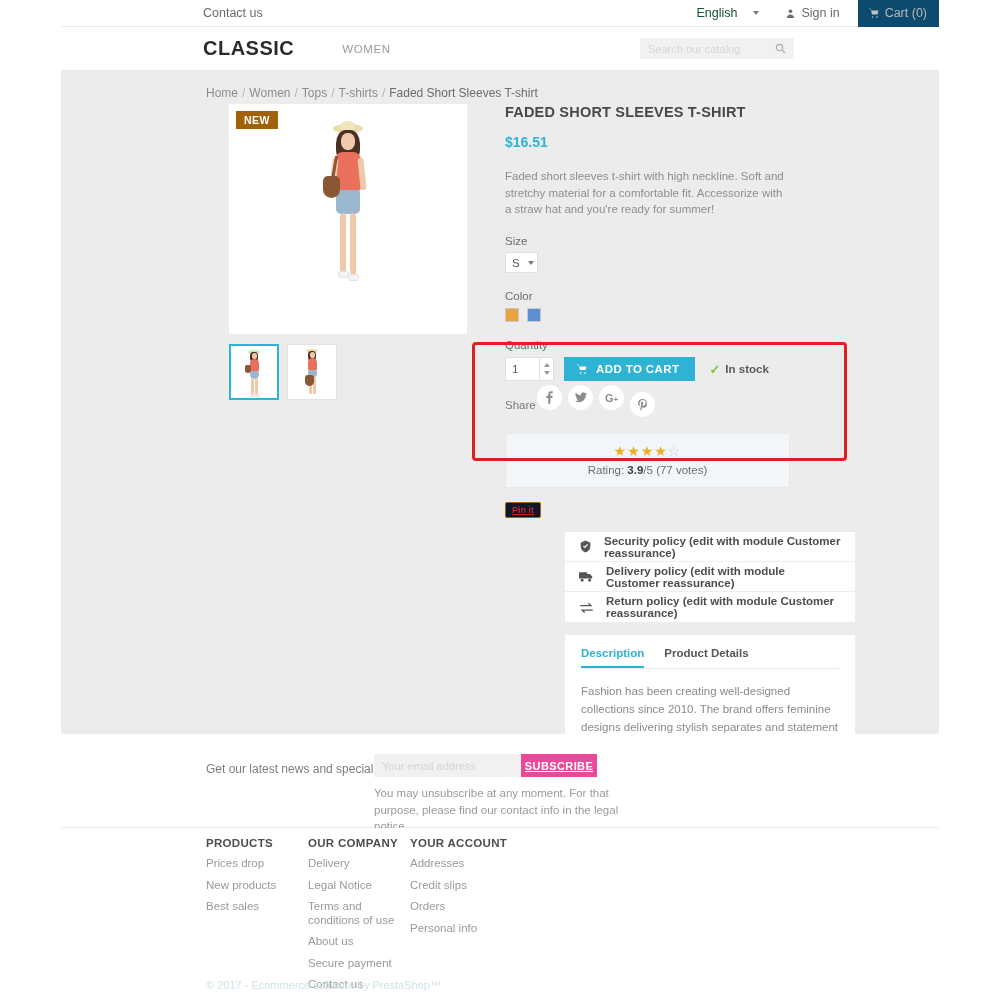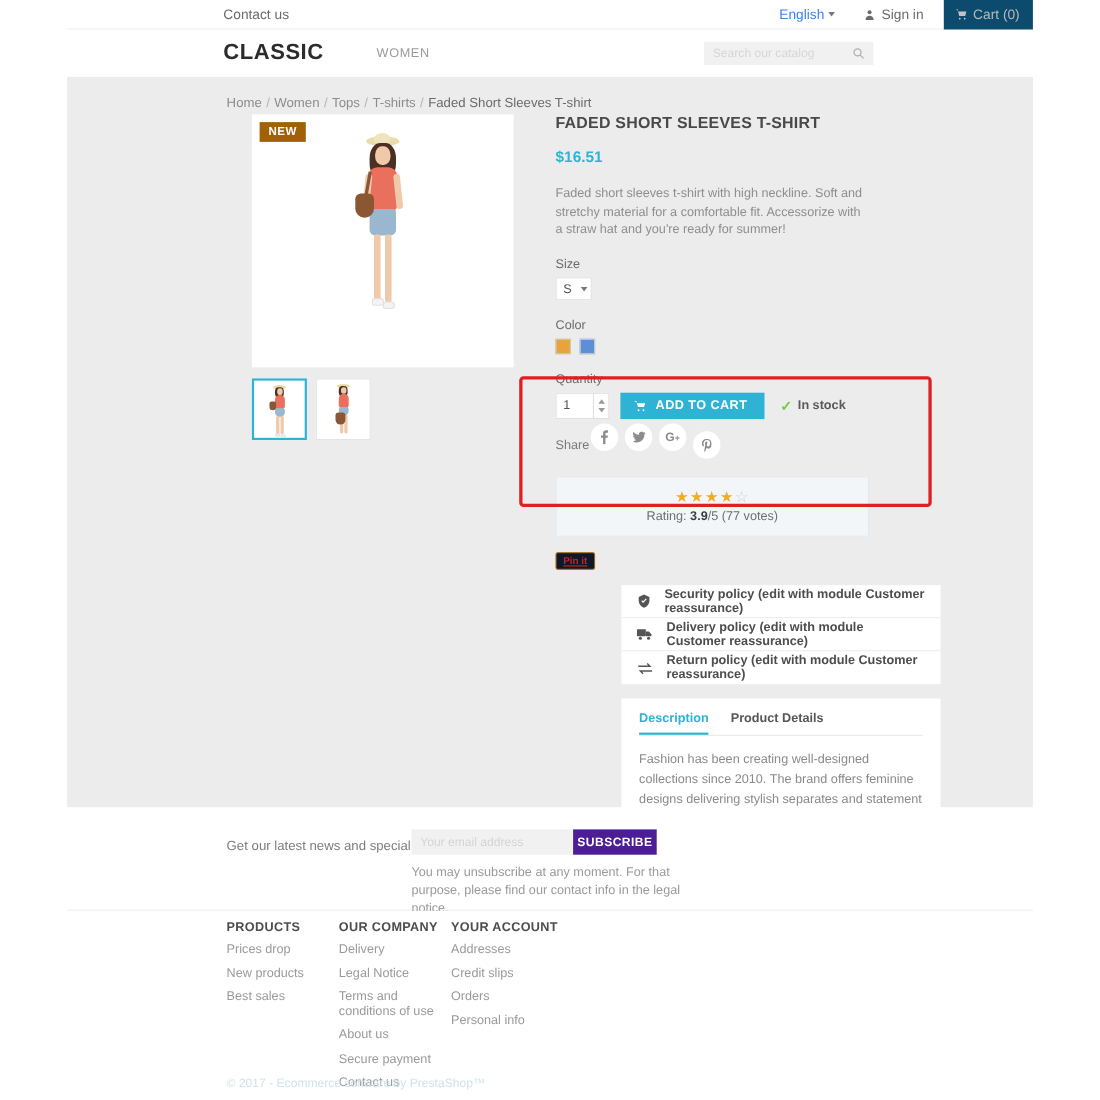--- a/index.html
+++ b/index.html
@@ -18,21 +18,21 @@
     position: absolute; left: 61px; top: 0; width: 878px; height: 27px;
     border-bottom: 1px solid #ebebeb;
     display: flex; align-items: center;
   }
   .contact-link {
     margin-left: 142px; font-size: 12.5px; color: #6b6b6b;
   }
   .topnav-right {
     margin-left: auto; display: flex; align-items: center; height: 27px;
   }
-  .lang-sel { font-size: 12.5px; color: #3b82f6; display: flex; align-items: center; gap: 4px; }
+  .lang-sel { font-size: 12.5px; color: #14532d; display: flex; align-items: center; gap: 16px; }
   .caret { width: 0; height: 0; border-left: 3.5px solid transparent; border-right: 3.5px solid transparent; border-top: 4px solid #777; display:inline-block; }
   .signin { display: flex; align-items: center; gap: 5px; font-size: 12.5px; color: #6b6b6b; margin-left: 26px; }
   .cart-box {
     display: flex; align-items: center; gap: 5px; font-size: 12.5px; color: #b9b9b9;
     background: #0c4a6e; height: 27px; padding: 0 12px 0 10px; margin-left: 18px;
   }
   .ic { display:inline-block; vertical-align: middle; }
 
   
   .header {
@@ -175,22 +175,22 @@
     background:#fff; border-bottom: 1px solid #ebebeb;
   }
   .nl-text { position:absolute; left: 145px; top: 28px; font-size: 12px; color:#7d7d7d;}
   .nl-input {
     position:absolute; left: 313px; top: 20px; width: 148px; height: 23px;
     background:#f1f1f1; display:flex; align-items:center; padding: 0 8px;
     font-size: 11px; color:#d4d4d4;
   }
   .nl-btn {
     position:absolute; left: 460px; top: 20px; width: 76px; height: 23px;
-    background:#4c1d95; color:#fff; font-size: 11px; font-weight:bold; letter-spacing:.4px;
-    display:flex; align-items:center; justify-content:center;
+    background:#ec4899; color:#fff; font-size: 11px; font-weight:bold; letter-spacing:.4px;
+    display:flex; align-items:center; justify-content:center;text-decoration:underline;
   }
   .nl-note { position:absolute; left: 313px; top: 51px; font-size: 11.5px; color:#9a9a9a; line-height:1.45; width: 280px;}
 
   
   .footer { position:absolute; left: 61px; top: 828px; width: 878px; height: 172px; background:#fff;}
   .fcols { position:absolute; left: 145px; top: 9px; display:flex; }
   .fcol { width: 102px; }
   .fcol.wide { width: 102px; }
   .fh { font-size: 11.5px; font-weight:bold; color:#4d4d4d; letter-spacing:.3px; }
   .fl { font-size: 11.5px; color:#9a9a9a; margin-top: 8px; line-height:1.18; }

